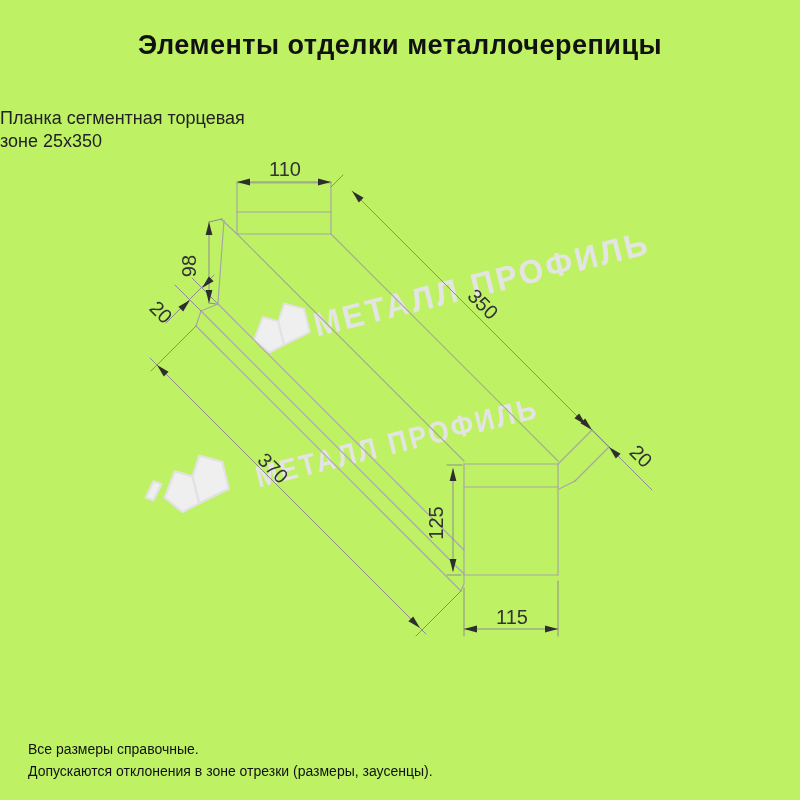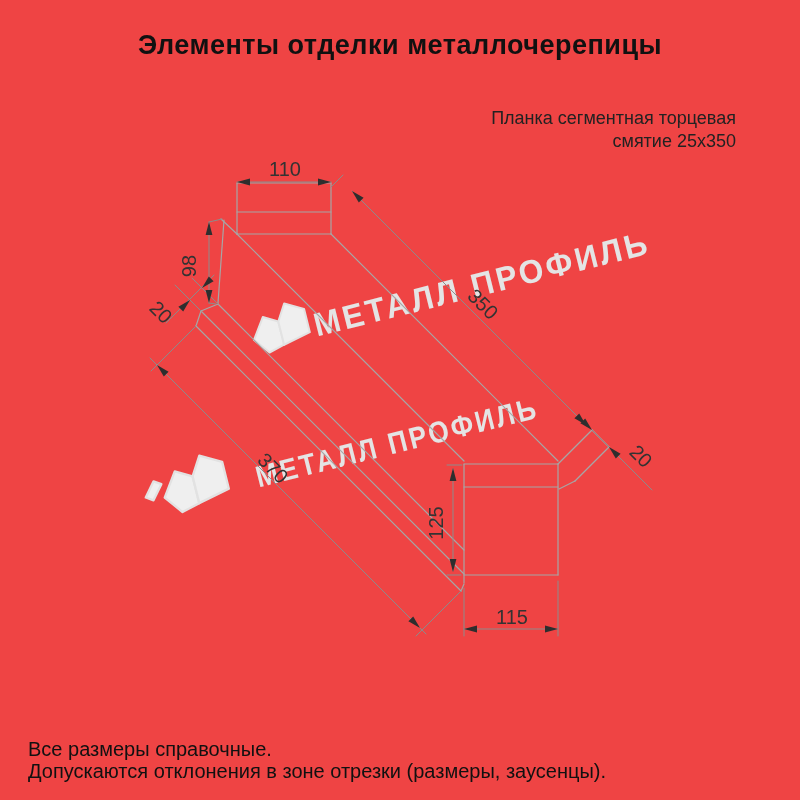--- a/index.html
+++ b/index.html
@@ -1,40 +1,40 @@
 <!DOCTYPE html>
 <html><head>
 <meta charset="utf-8">
 <style>
   html,body{margin:0;padding:0;background:#ffffff;}
   body{width:800px;height:800px;position:relative;font-family:"Liberation Sans",sans-serif;color:#111;overflow:hidden;}
-  .page{position:absolute;inset:0;background:#ef4444;}
+  .page{position:absolute;inset:0;background:#bef264;}
   .page-title{position:absolute;top:30px;left:0;width:800px;text-align:center;
               font-size:27px;font-weight:bold;color:#111;letter-spacing:.5px;}
-  .subtitle{position:absolute;top:107px;left:0;width:736px;text-align:right;
+  .subtitle{position:absolute;top:107px;left:0;width:736px;text-align:left;
             font-size:18px;color:#222;line-height:23px;}
   .drawing-svg{position:absolute;top:0;left:0;}
-  .footer{position:absolute;left:28px;top:738px;font-size:20px;color:#111;line-height:22px;}
+  .footer{position:absolute;left:28px;top:738px;font-size:14px;color:#111;line-height:22px;}
   .part-line{stroke:#a6a6a6;stroke-width:1.2;fill:none;stroke-linecap:round;}
   .dim-line{stroke:#8c8c8c;stroke-width:1;fill:none;stroke-linecap:round;}
   .dim-arrow{fill:#2e2e2e;stroke:none;}
   .dim-text{fill:#333;font-size:20px;font-family:"Liberation Sans",sans-serif;}
   .wm-text{fill:#e4e4e4;font-weight:bold;letter-spacing:3px;font-family:"Liberation Sans",sans-serif;}
   .wm-shape{fill:#efefef;stroke:#e2e2e2;stroke-width:2;stroke-linejoin:round;}
 </style>
 </head>
 <body>
 
 <div class="page">
 
   <div class="page-title">Элементы отделки металлочерепицы</div>
 
   <div class="subtitle">
     <div>Планка сегментная торцевая</div>
-    <div>смятие 25х350</div>
+    <div>зоне 25х350</div>
   </div>
 
   <svg class="drawing-svg" width="800" height="800" viewBox="0 0 800 800">
 
     <g transform="translate(255,352) rotate(-14)">
       <g transform="translate(0,-46)">
         <path class="wm-shape" d="M2,34 L16,14 L30,22 L30,46 L14,50 Z"></path>
         <path class="wm-shape" d="M30,22 L40,6 L58,16 L58,40 L30,46 Z"></path>
       </g>
       <text class="wm-text" x="64" y="0" font-size="33" textLength="345" lengthAdjust="spacingAndGlyphs">МЕТАЛЛ ПРОФИЛЬ</text>

